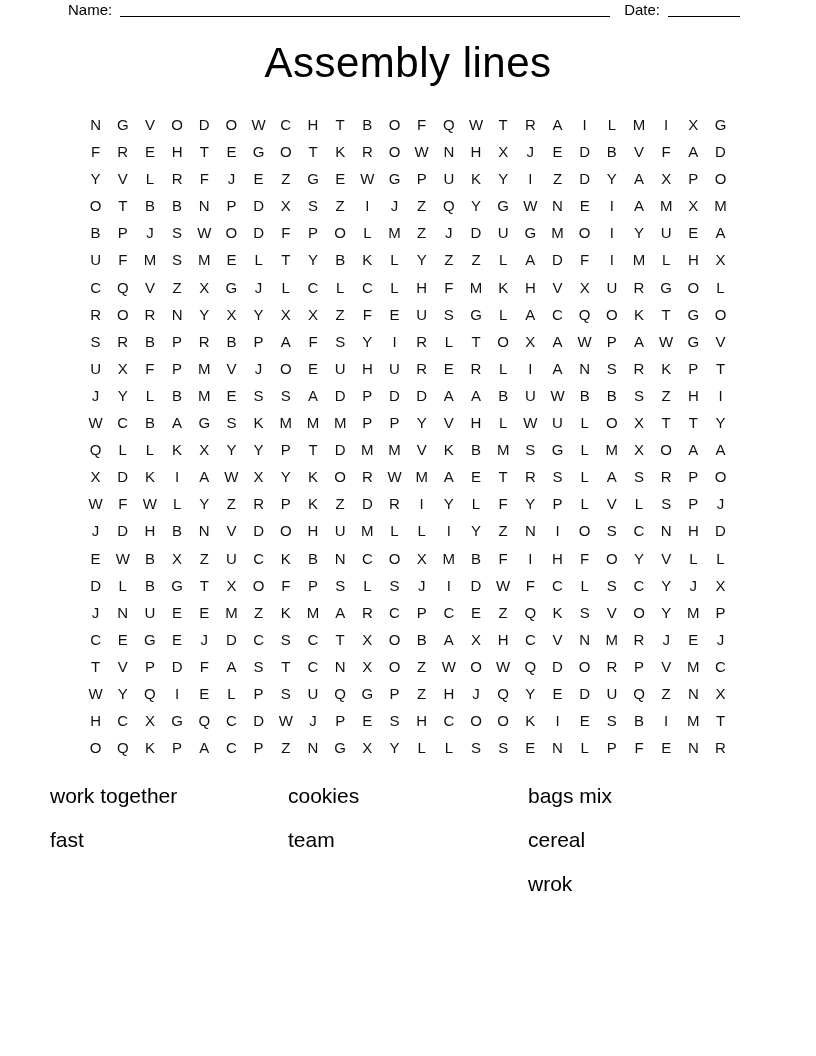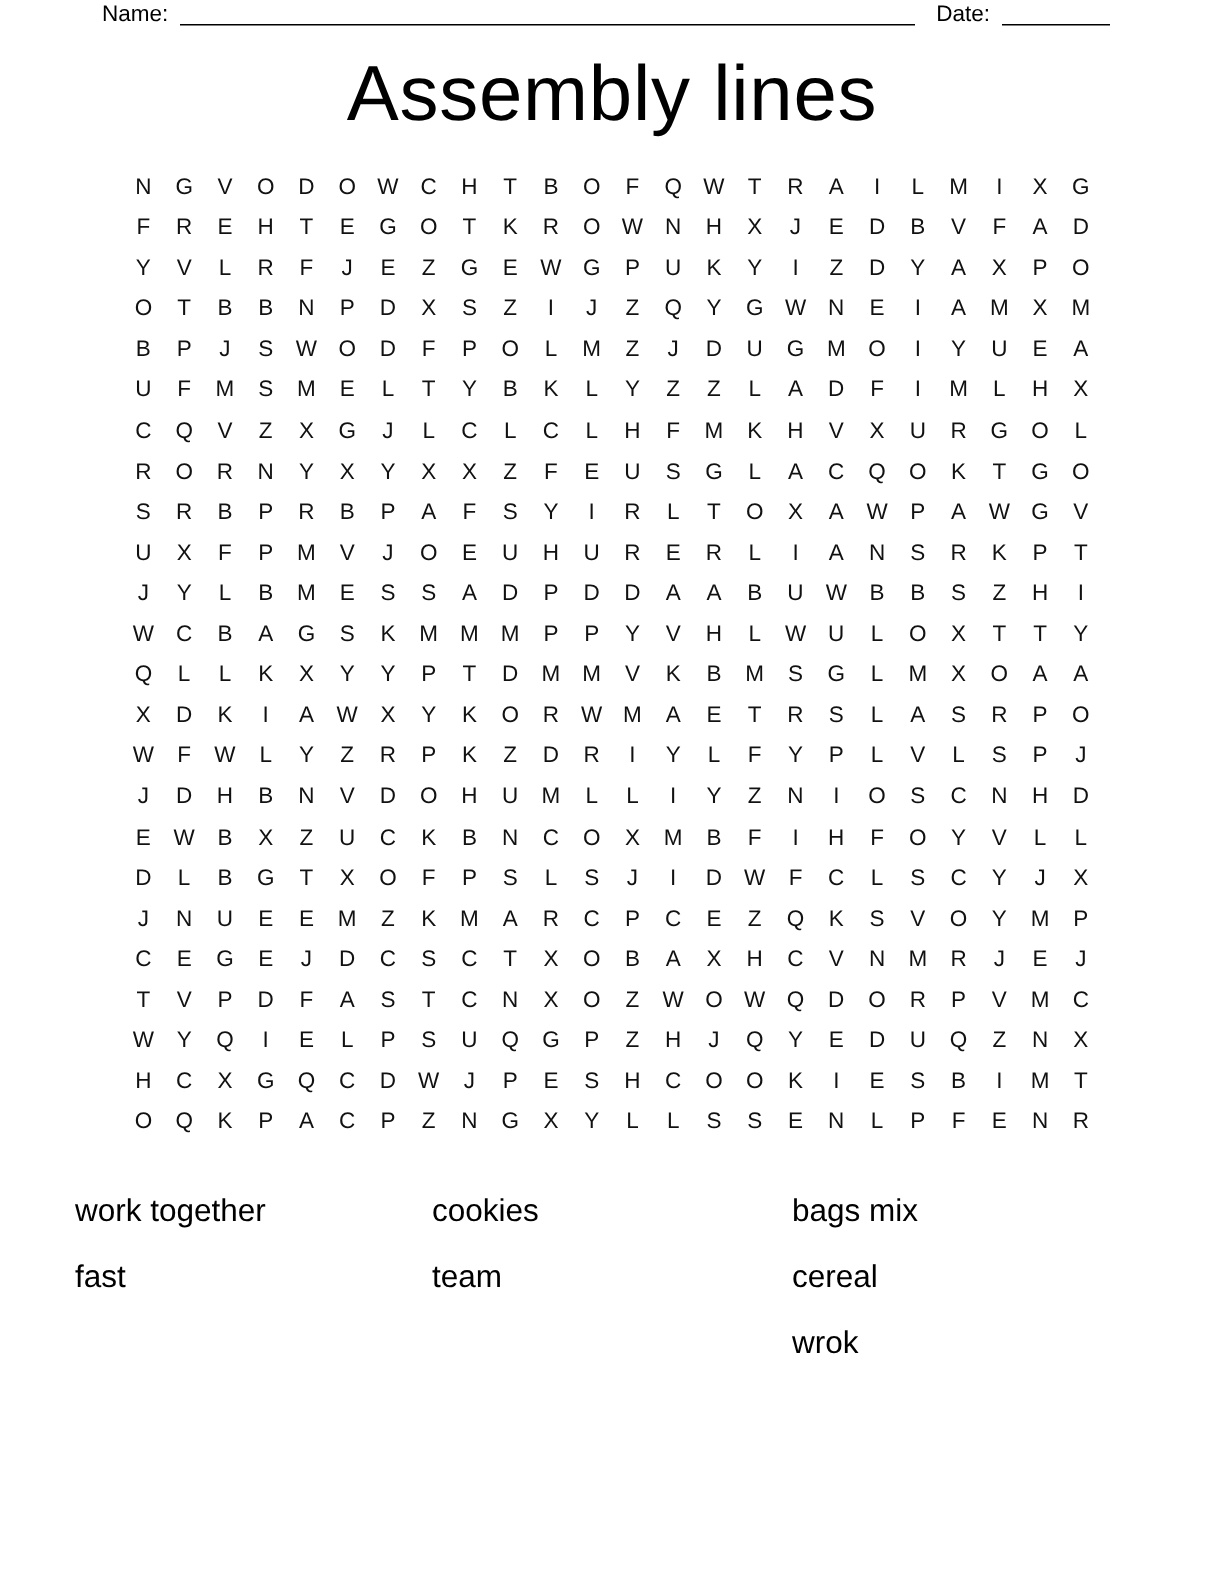--- a/index.html
+++ b/index.html
@@ -32,21 +32,21 @@
   }
   .date-line {
     width: 72px;
     border-bottom: 1.5px solid #000;
     margin-left: 8px;
     height: 16px;
   }
   
   .title {
     text-align: center;
-    font-size: 52px;
+    font-size: 42px;
     font-weight: normal;
     letter-spacing: 0.5px;
     margin: 15px 0 0 0;
     line-height: 52px;
   }
   
   .grid {
     width: 652px;
     margin: 22px auto 0 auto;
   }
@@ -58,21 +58,21 @@
     flex: 1;
     text-align: center;
     font-size: 15px;
     line-height: 27.1px;
     color: #111111;
   }
   
   .words {
     display: flex;
     padding-left: 50px;
-    margin-top: 32px;
+    margin-top: 20px;
   }
   .word-col { display: block; }
   .word-col-1 { width: 238px; }
   .word-col-2 { width: 240px; }
   .word-col-3 { flex: 1; }
   .word {
     font-size: 21px;
     height: 44px;
     line-height: 30px;
   }

